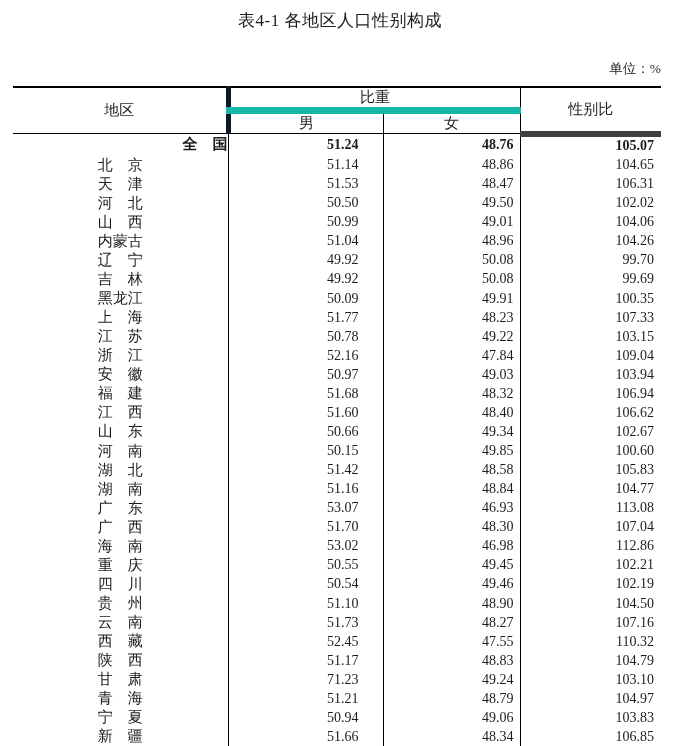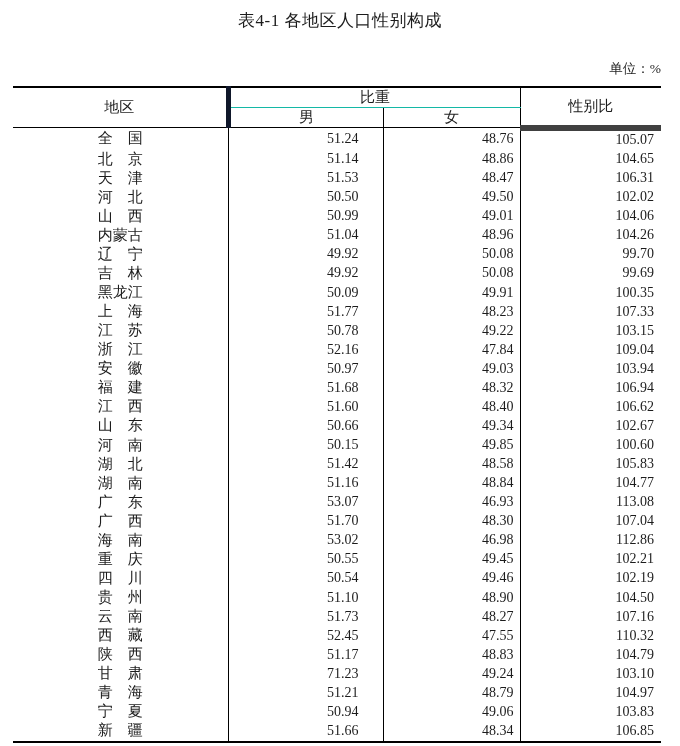--- a/index.html
+++ b/index.html
@@ -46,40 +46,40 @@
   th {
     font-weight: normal;
     font-size: 15px;
     padding: 0;
     text-align: center;
     vertical-align: middle;
   }
   thead tr.h-row-1 { height: 19px; }
   thead tr.h-row-2 { height: 16px; }
   th.h-region { border-right: 5px solid #0f172a; border-bottom: 1px solid #000; }
-  th.h-prop   { border-right: 1px solid #000; border-bottom: 1px solid #14b8a6; }
+  th.h-prop   { border-right: 1px solid #000; border-bottom: 7px solid #14b8a6; }
   th.h-male   { border-right: 1px solid #000; border-bottom: 1px solid #000; }
   th.h-female { border-right: 1px solid #000; border-bottom: 1px solid #000; }
   th.h-ratio  { border-bottom: 6px solid #404040; }
   tbody td {
     height: 19.07px;
     padding: 0;
     font-size: 14px;
     vertical-align: middle;
   }
   td.cell-region {
     text-align: center;
     font-size: 15px;
     border-right: 1px solid #000;
     font-family: "Liberation Serif", "DejaVu Serif", serif;
   }
   td.cell-male   { text-align: right; padding-right: 24px; border-right: 1px solid #000; }
   td.cell-female { text-align: right; padding-right: 6px;  border-right: 1px solid #000; }
   td.cell-ratio  { text-align: right; padding-right: 7px; }
-  tr.bold-row td { font-weight: normal; }
+  tr.bold-row td { font-weight: bold; text-align: right; }
 </style>
 </head>
 <body>
 
 <div class="doc-title">表4-1 各地区人口性别构成</div>
 <div class="unit-label">单位：%</div>
 
 <table class="stat-table">
   <colgroup>
     <col class="c-region">

